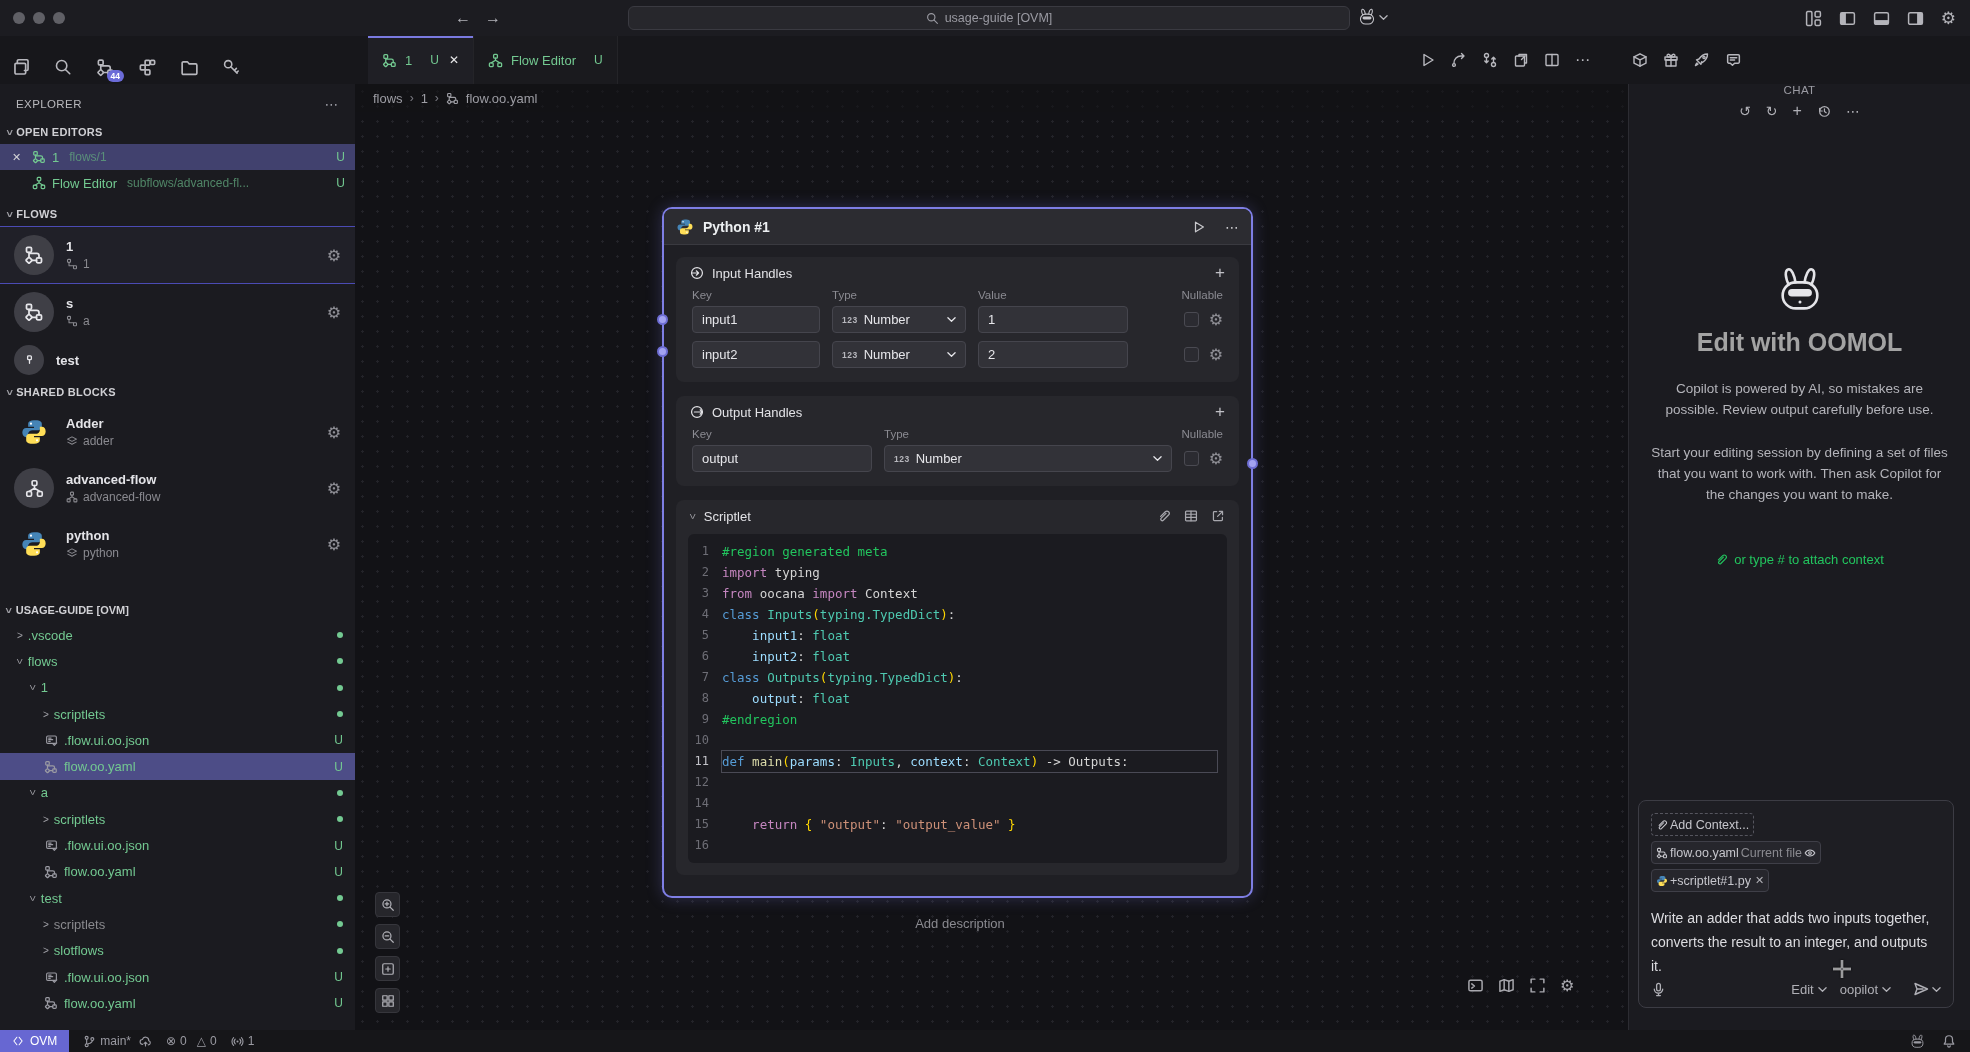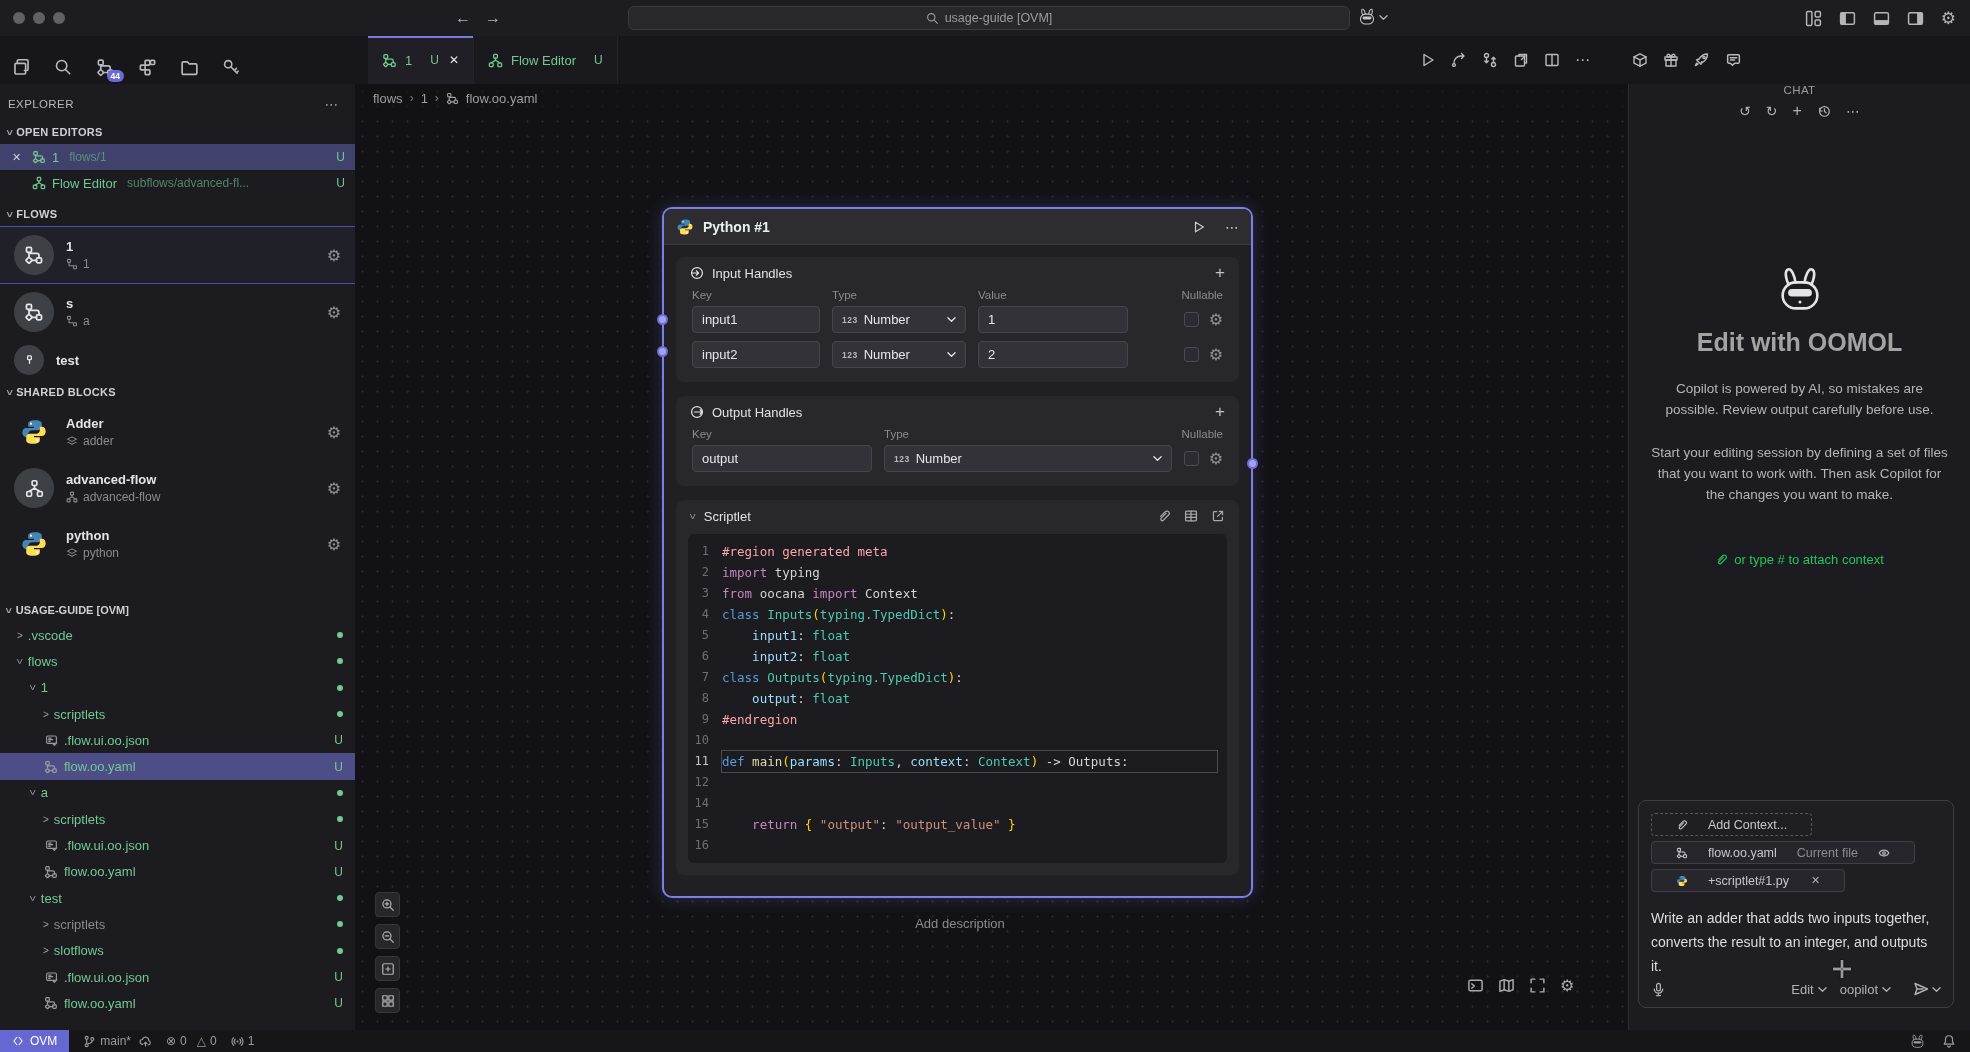--- a/index.html
+++ b/index.html
@@ -27,21 +27,21 @@
   .tab { height:48px; display:flex; align-items:center; gap:8px; padding:0 14px; font-size:13px; color:#73c991; background:#1a1a1e; border-right:1px solid #242428; position:relative; }
   .tab.active { background:#1f1f25; }
   .tab.active::before { content:""; position:absolute; left:0; right:0; top:0; height:2px; background:#7a7ae0; }
   .tab .u { font-size:12px; margin-left:10px; }
   .tab .x { color:#e8e8ea; font-size:12px; margin-left:2px; }
   .etb { position:absolute; left:1420px; top:0; height:48px; display:flex; align-items:center; gap:15px; color:#b8b8be; }
   .ptb { position:absolute; left:1632px; top:0; height:48px; display:flex; align-items:center; gap:15px; color:#b8b8be; }
 
   
   #sidebar { position:absolute; left:0; top:84px; width:355px; height:946px; background:#1b1b20; overflow:hidden; }
-  .exp-head { display:flex; align-items:center; justify-content:space-between; padding:12px 16px 8px 8px; font-size:11.5px; letter-spacing:.4px; color:#b8b8bc; }
+  .exp-head { display:flex; align-items:center; justify-content:space-between; padding:12px 16px 8px 16px; font-size:11.5px; letter-spacing:.4px; color:#b8b8bc; }
   .dots { color:#9a9aa2; font-size:14px; }
   .sec-head { display:flex; align-items:center; gap:4px; height:24px; padding-left:6px; font-size:11px; font-weight:bold; letter-spacing:.3px; color:#d0d0d4; }
   .chev { display:inline-block; font-size:10px; color:#a0a0a6; transform:translateY(-0.5px); }
   .chev.open { transform:rotate(90deg); }
   .oe-row { display:flex; align-items:center; height:26px; padding:0 10px 0 12px; font-size:13px; gap:6px; }
   .oe-row.sel { background:#41416e; }
   .oe-close { color:#d4d4d8; font-size:11px; width:14px; }
   .oe-label { color:#73c991; }
   .oe-desc { color:#62a97e; opacity:.75; font-size:12px; margin-left:4px; flex:1; white-space:nowrap; overflow:hidden; }
   .u-badge { color:#73c991; font-size:12px; }
@@ -91,41 +91,41 @@
   .nl-cell { display:flex; align-items:center; gap:10px; margin-left:auto; }
   .f-okey { width:180px; }
   .f-otype { flex:1; }
   .s-icons { display:flex; gap:13px; color:#a8a8ae; }
   #codeblk { margin:2px 12px 0 12px; background:#1b1b20; border-radius:6px; padding:7px 0; font-family:"DejaVu Sans Mono","Liberation Mono",monospace; font-size:12.5px; }
   .cl { display:flex; height:21px; line-height:21px; }
   .cl .num { width:34px; text-align:right; padding-right:13px; color:#6e6e76; flex:none; font-size:12px; }
   .cl .lt { flex:1; white-space:pre; margin-right:10px; }
   .cl.cur .lt { outline:1px solid #4a4a55; }
   .cl.cur .num { color:#c2c2c8; }
-  .tk-cm{color:#fca5a5} .tk-kw{color:#c586c0} .tk-kw2{color:#569cd6} .tk-cls{color:#4ec9b0}
+  .tk-cm{color:#22c55e} .tk-kw{color:#c586c0} .tk-kw2{color:#569cd6} .tk-cls{color:#4ec9b0}
   .tk-fn{color:#dcdcaa} .tk-var{color:#9cdcfe} .tk-str{color:#ce9178} .tk-br{color:#ffd700} .tk-pl{color:#d4d4d4}
 
   .handle { position:absolute; width:11px; height:11px; border-radius:50%; background:#a2a2f0; border:2px solid #6e6ed4; }
   #add-desc { position:absolute; left:470px; top:832px; width:270px; text-align:center; font-size:13px; color:#8a8a90; }
   #zoom-ctrls { position:absolute; left:20px; top:808px; display:flex; flex-direction:column; gap:7px; }
   .zbtn { width:25px; height:25px; background:#26262b; border:1px solid #36363c; border-radius:4px; display:flex; align-items:center; justify-content:center; color:#b0b0b6; }
   #br-ctrls { position:absolute; left:1112px; top:892px; display:flex; gap:14px; align-items:center; color:#a8a8ae; }
 
   
   #chat { position:absolute; left:1628px; top:84px; width:342px; height:946px; background:#1b1b20; border-left:1px solid #2c2c32; }
   #chat-head { display:flex; align-items:center; height:36px; padding:0 14px;flex-direction:column; }
   #chat-title { font-size:11.5px; letter-spacing:.4px; color:#9a9aa2; flex:1; }
   .ch-ic { display:flex; gap:15px; color:#b0b0b6; align-items:center; }
   #chat-body { text-align:center; padding:0 22px; }
   #bunny { margin:146px auto 0 auto; width:52px; }
   #chat-h1 { margin-top:14px; font-size:25px; font-weight:bold; color:#a3a3a3; }
   .chat-p { margin-top:22px; font-size:13.5px; line-height:1.55; color:#b4b4ba; }
   #attach-hint { margin-top:46px; font-size:13px; color:#22c55e; display:flex; align-items:center; justify-content:center; gap:6px; }
   #chat-input { position:absolute; left:9px; bottom:22px; width:316px; height:208px; background:#1e1e23; border:1px solid #3c3c44; border-radius:8px; padding:12px; }
-  .chip { display:inline-flex; align-items:center; gap:20px; height:23px; padding:0 24px; border-radius:4px; font-size:12.5px; color:#c6c6cc; background:#26262c; border:1px solid #3f3f48; margin-bottom:5px; }
+  .chip { display:inline-flex; align-items:center; gap:2px; height:23px; padding:0 4px; border-radius:4px; font-size:12.5px; color:#c6c6cc; background:#26262c; border:1px solid #3f3f48; margin-bottom:5px; }
   .chip.dashed { border-style:dashed; background:transparent; border-color:#55555e; }
   .chip .note { color:#8a8a90; }
   .chip .cx { color:#b0b0b6; font-size:11px; margin-left:2px; }
   #prompt-text { margin-top:9px; font-size:14px; line-height:24px; color:#dcdce0; }
   #chat-controls { position:absolute; left:12px; right:12px; bottom:10px; display:flex; align-items:center; color:#b0b0b6; font-size:13px; }
   .ctl { display:flex; align-items:center; gap:4px; }
   #ctl-edit { margin-left:auto; }
   #ctl-model { margin-left:13px; }
   #ctl-send { margin-left:22px; display:flex; align-items:center; gap:3px; }
 

